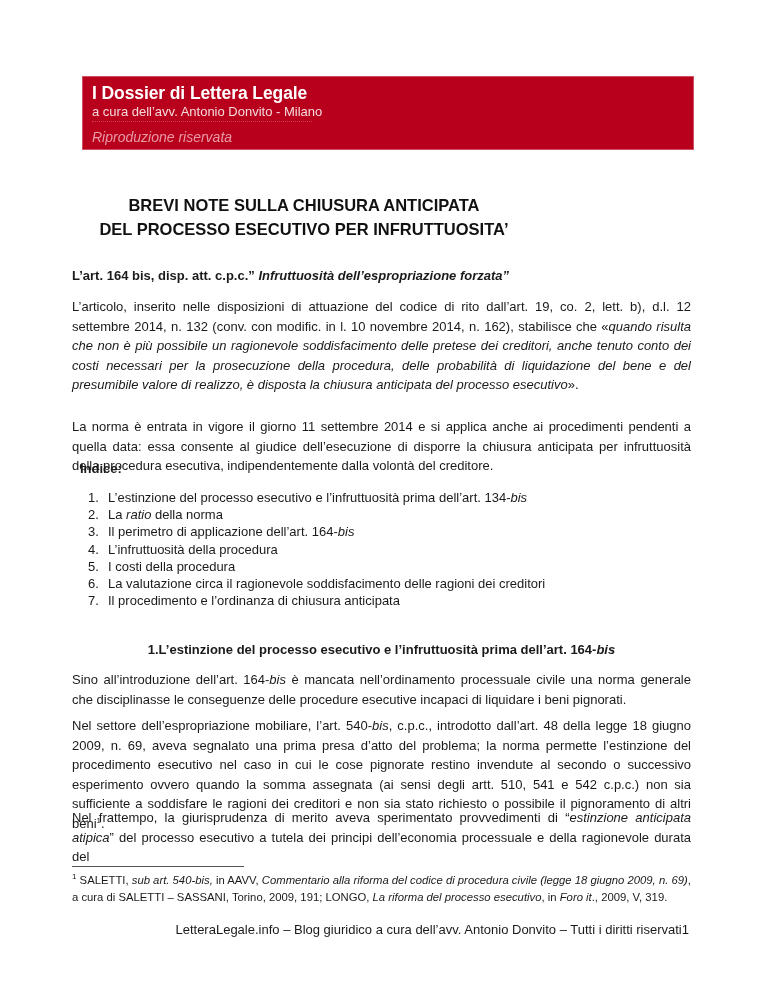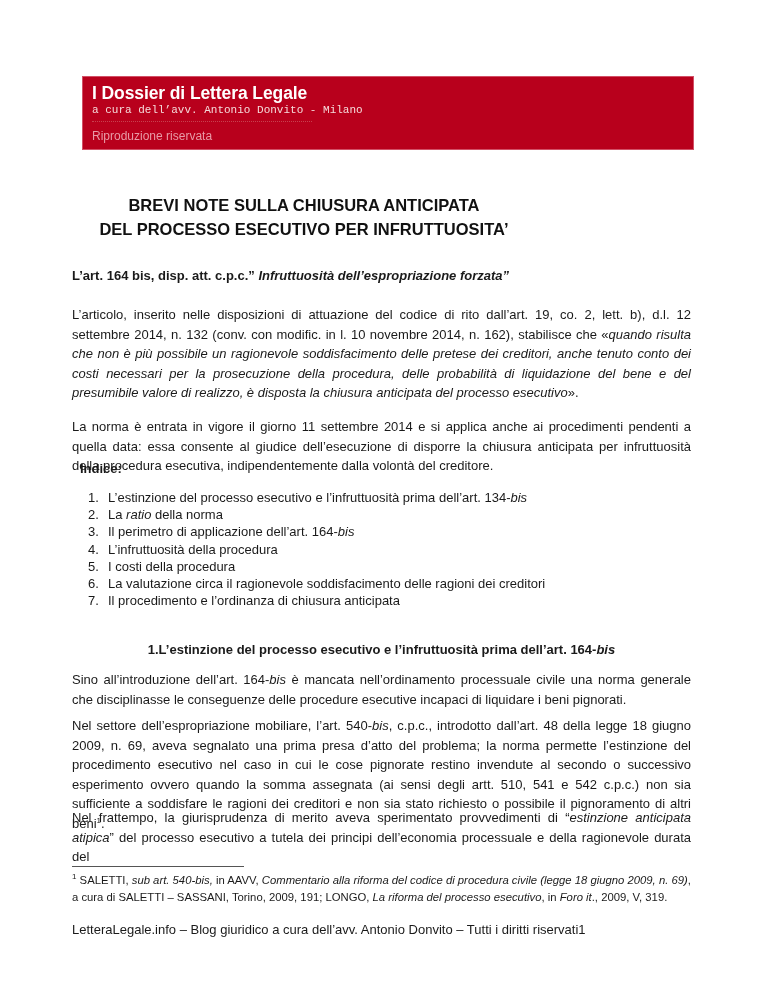--- a/index.html
+++ b/index.html
@@ -14,50 +14,50 @@
     box-shadow: inset 0 0 0 1px #d25066;
     color: #ffffff;
   }
   .banner-title {
     position: absolute; left: 10px; top: 7px;
     font-family: "Liberation Sans", sans-serif; font-weight: bold;
     font-size: 17.5px; letter-spacing: -0.1px; white-space: nowrap;
   }
   .banner-sub {
     position: absolute; left: 10px; top: 28px;
-    font-size: 11px; white-space: nowrap; color: #f5dada; font-family: Liberation Mono, monospace;
+    font-size: 13px; white-space: nowrap; color: #f5dada;
   }
   .banner-rule {
     position: absolute; left: 10px; top: 45px; width: 220px; height: 0;
     border-top: 1px dotted #c8404f;
   }
   .banner-note {
     position: absolute; left: 10px; top: 53px;
-    font-size: 12px; white-space: nowrap; color: #e89aa6;
+    font-size: 14px; font-style: italic; white-space: nowrap; color: #e89aa6;
   }
   .doc {
     position: absolute; left: 72px; width: 619px;
     font-family: "Liberation Sans", sans-serif;
     font-size: 13px; line-height: 19.5px;
   }
   .title {
     position: absolute; left: 0; width: 608px; top: 193px;
     text-align: center; font-weight: bold; font-size: 16.5px; line-height: 24px;
     color: #111;
   }
   .p { text-align: justify; margin: 0; }
   .h { font-weight: bold; margin: 0; }
   .ol { position: absolute; left: 88px; top: 489px; margin: 0; padding: 0; list-style: none;
         font-size: 13px; line-height: 17.2px; }
   .ol li { display: flex; }
   .ol .num { width: 20px; }
   .fn-rule { position: absolute; left: 72px; top: 866px; width: 172px; border-top: 1px solid #555; }
   .fn { position: absolute; left: 72px; top: 872px; width: 619px; font-size: 11.3px; line-height: 17px; text-align: justify; }
   .fn sup, .p sup { font-size: 8px; vertical-align: super; line-height: 0; }
-  .footer { position: absolute; left: 72px; top: 922px; width: 619px; font-size: 13px; display: flex; justify-content: flex-start; }
+  .footer { position: absolute; left: 72px; top: 922px; width: 619px; font-size: 13px; display: flex; justify-content: flex-end; }
   .footer .pg { margin-right: 2px; }
   i { font-style: italic; }
 </style>
 </head>
 <body>
 
 <div class="banner" style="background: rgb(184, 0, 28);">
   <div class="banner-title">I Dossier di Lettera Legale</div>
   <div class="banner-sub">a cura dell’avv. Antonio Donvito -  Milano</div>
   <div class="banner-rule"></div>
@@ -66,21 +66,21 @@
 
 <div class="title">
   <div>BREVI NOTE SULLA CHIUSURA ANTICIPATA</div>
   <div>DEL PROCESSO ESECUTIVO PER INFRUTTUOSITA’</div>
 </div>
 
 <div class="doc" style="top:266px;">
   <p class="h"><span>L’art. 164 bis, disp. att. c.p.c.”</span><i> Infruttuosità dell’espropriazione forzata”</i></p>
 </div>
 
-<div class="doc" style="top:297px;margin-top:8px;">
+<div class="doc" style="top:297px;">
   <p class="p"><span>L’articolo, inserito nelle disposizioni di attuazione del codice di rito dall’art. 19, co. 2, lett. b), d.l. 12 settembre 2014, n. 132 (conv. con modific. in l. 10 novembre 2014, n. 162), stabilisce che «</span><i>quando risulta che non è più possibile un ragionevole soddisfacimento delle pretese dei creditori, anche tenuto conto dei costi necessari per la prosecuzione della procedura, delle probabilità di liquidazione del bene e del presumibile valore di realizzo, è disposta la chiusura anticipata del processo esecutivo</i><span>».</span></p>
 </div>
 
 <div class="doc" style="top:391px;margin-top:26px;">
   <p class="p">La norma è entrata in vigore il giorno 11 settembre 2014 e si applica anche ai procedimenti pendenti a quella data: essa consente al giudice dell’esecuzione di disporre la chiusura anticipata per infruttuosità della procedura esecutiva, indipendentemente dalla volontà del creditore.</p>
 </div>
 
 <div class="doc" style="top:459px;padding-left:8px;">
   <p class="h">Indice:</p>
 </div>

